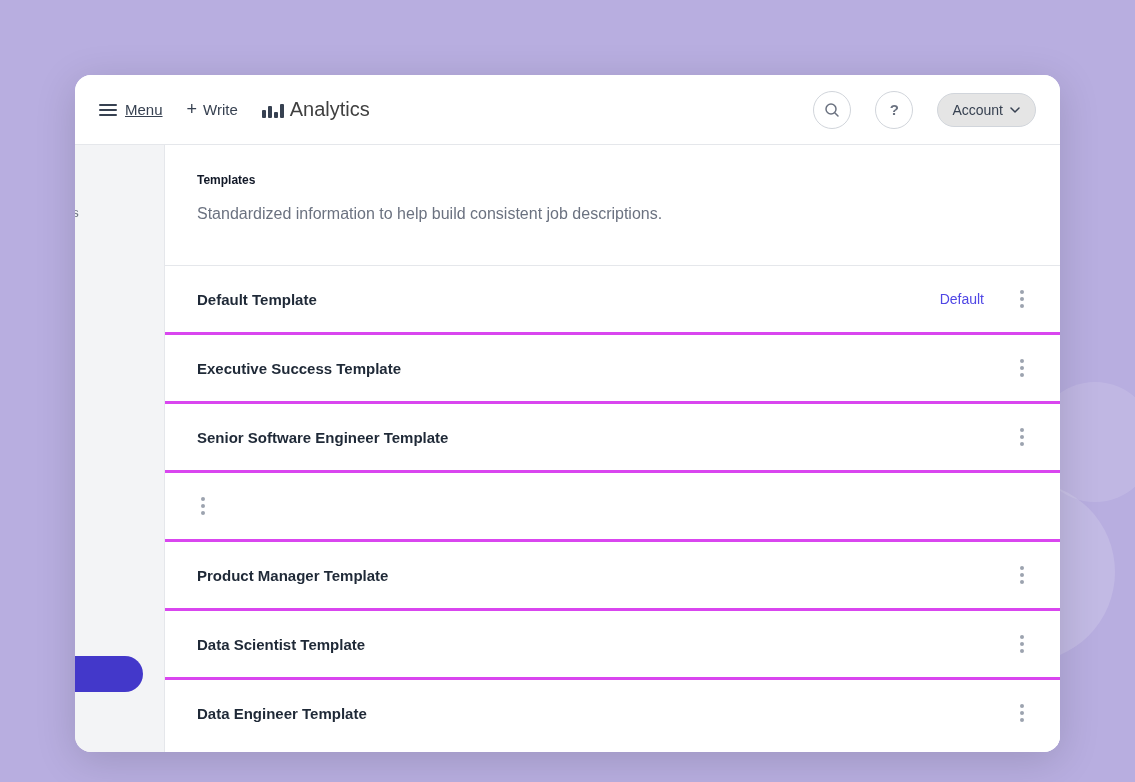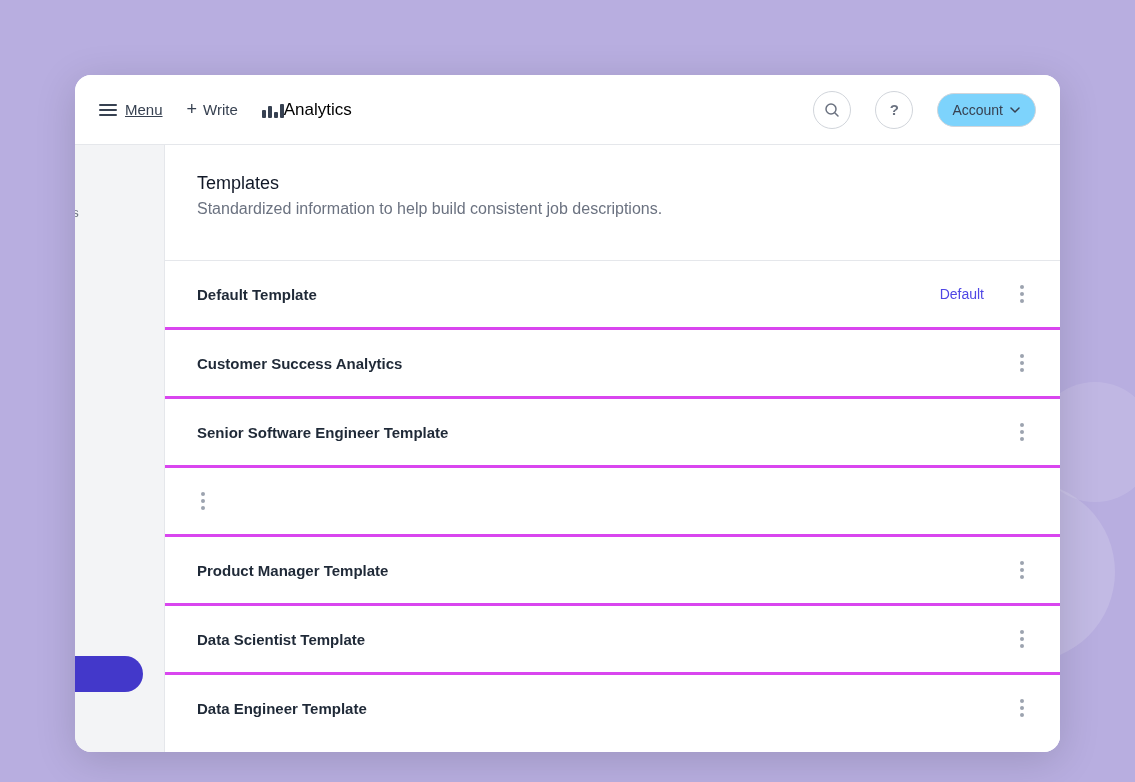--- a/index.html
+++ b/index.html
@@ -98,24 +98,24 @@
       font-weight: 500;
     }
     .nav-write .plus-icon {
       font-size: 18px;
       color: #374151;
     }
 
     .nav-analytics {
       display: flex;
       align-items: center;
-      gap: 0;
-      cursor: pointer;
-      color: #000000;
-      font-size: 17px;
+      gap: 6px;
+      cursor: pointer;
+      color: #404040;
+      font-size: 20px;
       font-weight: 500;
     }
     .nav-analytics .chart-icon {
       display: flex;
       align-items: flex-end;
       gap: 2px;
       height: 16px;
     }
     .nav-analytics .chart-icon .bar {
       width: 4px;
@@ -154,21 +154,21 @@
       font-weight: 600;
     }
 
     .nav-account-btn {
       display: flex;
       align-items: center;
       gap: 6px;
       padding: 8px 14px;
       border: 1.5px solid #d1d5db;
       border-radius: 20px;
-      background: #7dd3fc;
+      background: #e5e5e5;
       cursor: pointer;
       font-size: 14px;
       color: #374151;
       font-weight: 500;
     }
 
     
     .content-area {
       display: flex;
       height: calc(100% - 70px);
@@ -208,24 +208,24 @@
       background: #ffffff;
       overflow-y: auto;
     }
 
     
     .templates-header {
       padding: 28px 32px 24px;
       border-bottom: 1px solid #e5e7eb;
     }
     .templates-title {
-      font-size: 18px;
-      font-weight: 400;
+      font-size: 12px;
+      font-weight: 700;
       color: #111827;
-      margin-bottom: 6px;
+      margin-bottom: 18px;
     }
     .templates-subtitle {
       font-size: 16px;
       color: #6b7280;
       margin-bottom: 18px;
     }
     .invite-user-btn {
       padding: 9px 20px;
       border: 1.5px solid #d1d5db;
       border-radius: 20px;
@@ -363,21 +363,21 @@
     <div class="template-row-right">
       <span class="default-badge">Default</span>
       <div class="more-btn">
         <span></span>
         <span></span>
         <span></span>
       </div>
     </div>
   </div>
           <div class="template-row">
-    <span class="template-name">Customer Success Analytics</span>
+    <span class="template-name">Executive Success Template</span>
     <div class="template-row-right">
 
       <div class="more-btn">
         <span></span>
         <span></span>
         <span></span>
       </div>
     </div>
   </div>
           <div class="template-row">

